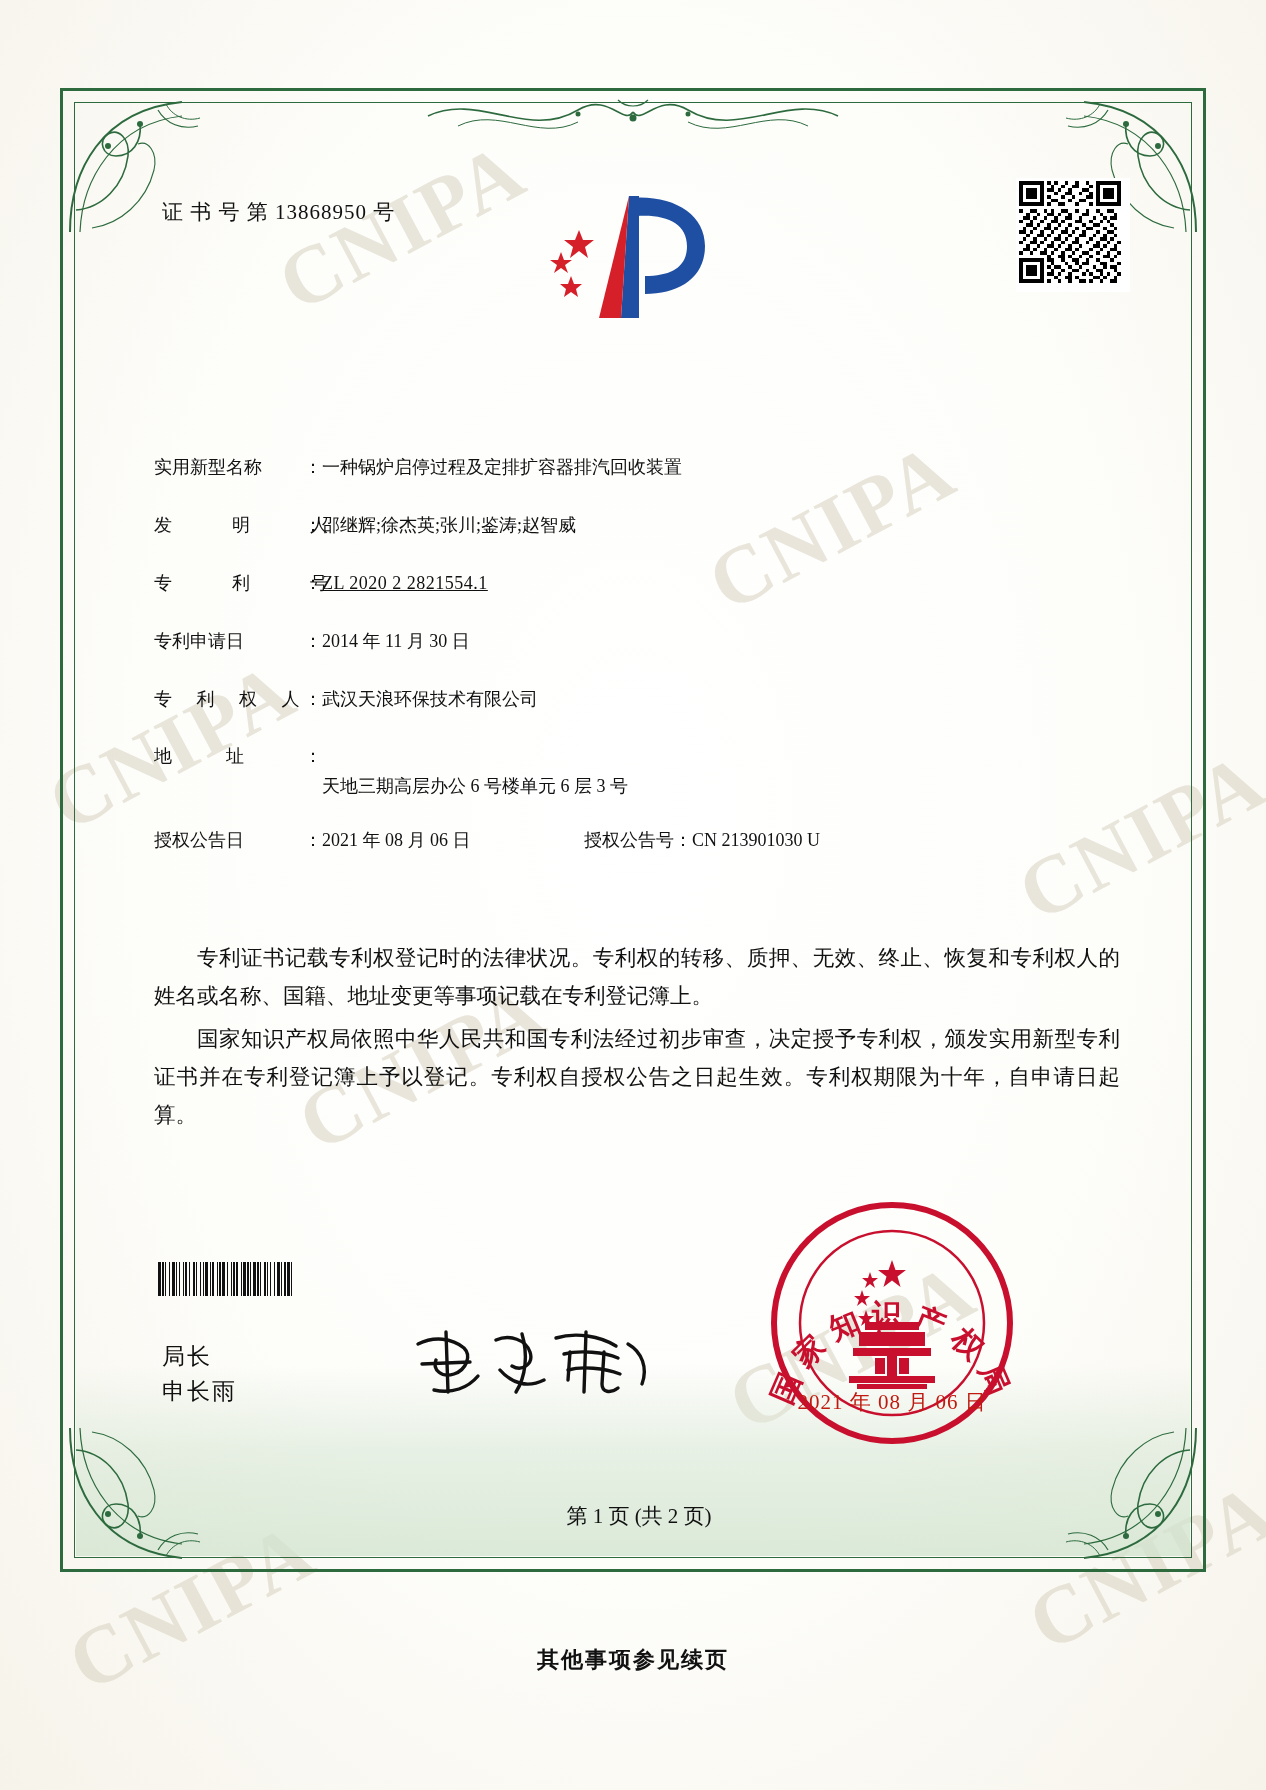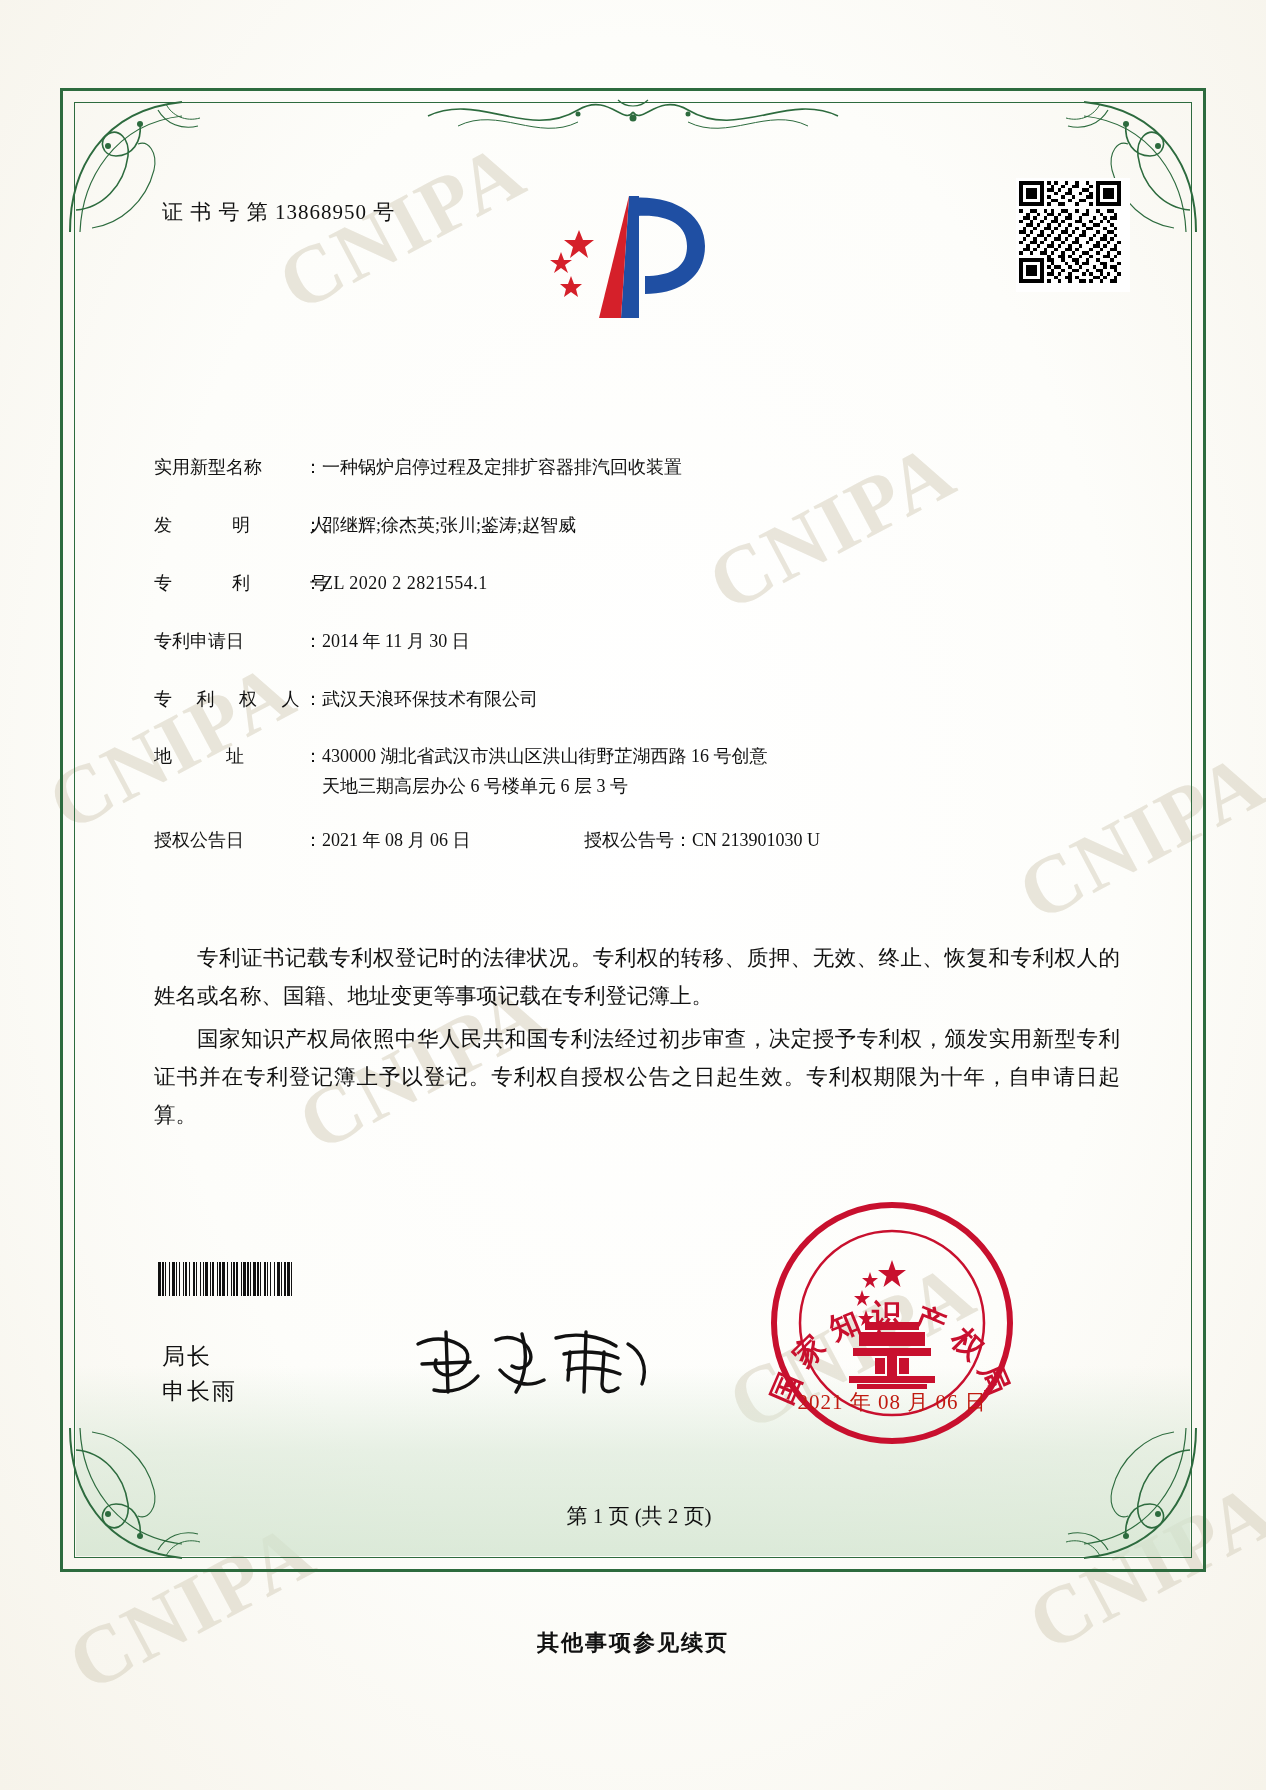--- a/index.html
+++ b/index.html
@@ -151,21 +151,21 @@
   .f-label {
     width: 150px;
     flex: 0 0 150px;
     white-space: nowrap;
     letter-spacing: 0px;
   }
   .f-label.sp3 { letter-spacing: 21px; }
   .f-label.sp4 { letter-spacing: 10px; }
   .f-colon { flex: 0 0 18px; }
   .f-value { flex: 1; }
-  .f-value.mono-ish { letter-spacing: .5px; }
+  .f-value.mono-ish { letter-spacing: .5px; text-decoration: underline; }
 
   .addr-second {
     margin-left: 168px;
     margin-top: 2px;
   }
 
   .pub-row {
     display: flex;
     align-items: flex-start;
     margin-bottom: 26px;
@@ -250,21 +250,21 @@
     left: 12px; right: 0;
     bottom: 28px;
     text-align: center;
     font-size: 21px;
     color: #111;
   }
 
   .footer-note {
     position: absolute;
     left: 0; right: 0;
-    bottom: 132px;
+    bottom: 115px;
     text-align: center;
     font-size: 22px;
     font-weight: bold;
     letter-spacing: 2px;
     color: #111;
   }
 </style>
 </head>
 <body>
 
@@ -618,21 +618,20 @@
       <div class="field-row">
         <span class="f-label sp4">专 利 权 人</span>
         <span class="f-colon">：</span>
         <span class="f-value">武汉天浪环保技术有限公司</span>
       </div>
 
       <div style="margin-bottom:26px;">
         <div class="field-row" style="margin-bottom:0;">
           <span class="f-label">地　　　址</span>
           <span class="f-colon">：</span>
-          <span class="f-value">430000 湖北省武汉市洪山区洪山街野芷湖西路 16 号创意</span>
         </div>
         <div class="addr-second">天地三期高层办公 6 号楼单元 6 层 3 号</div>
       </div>
 
       <div class="pub-row">
         <div class="pub-left">
           <span class="f-label">授权公告日</span>
           <span class="f-colon">：</span>
           <span>2021 年 08 月 06 日</span>
         </div>

